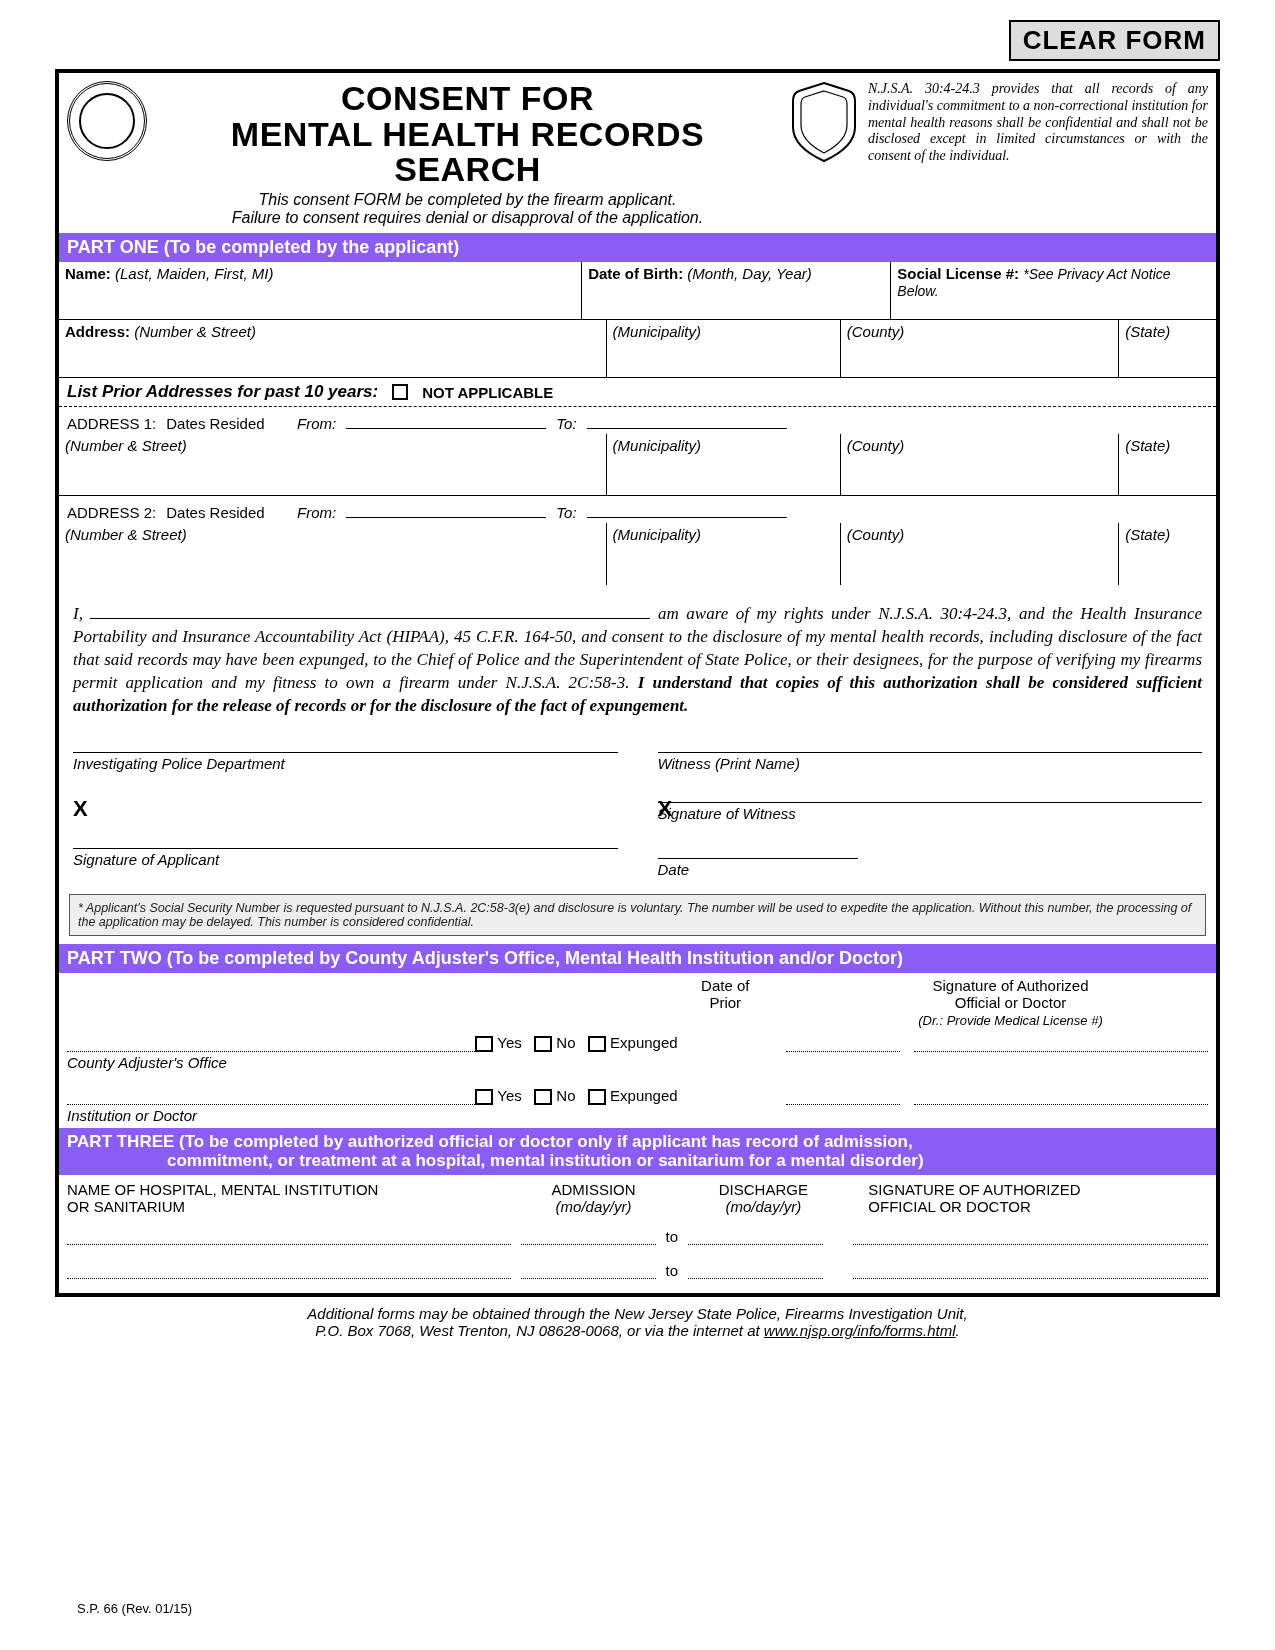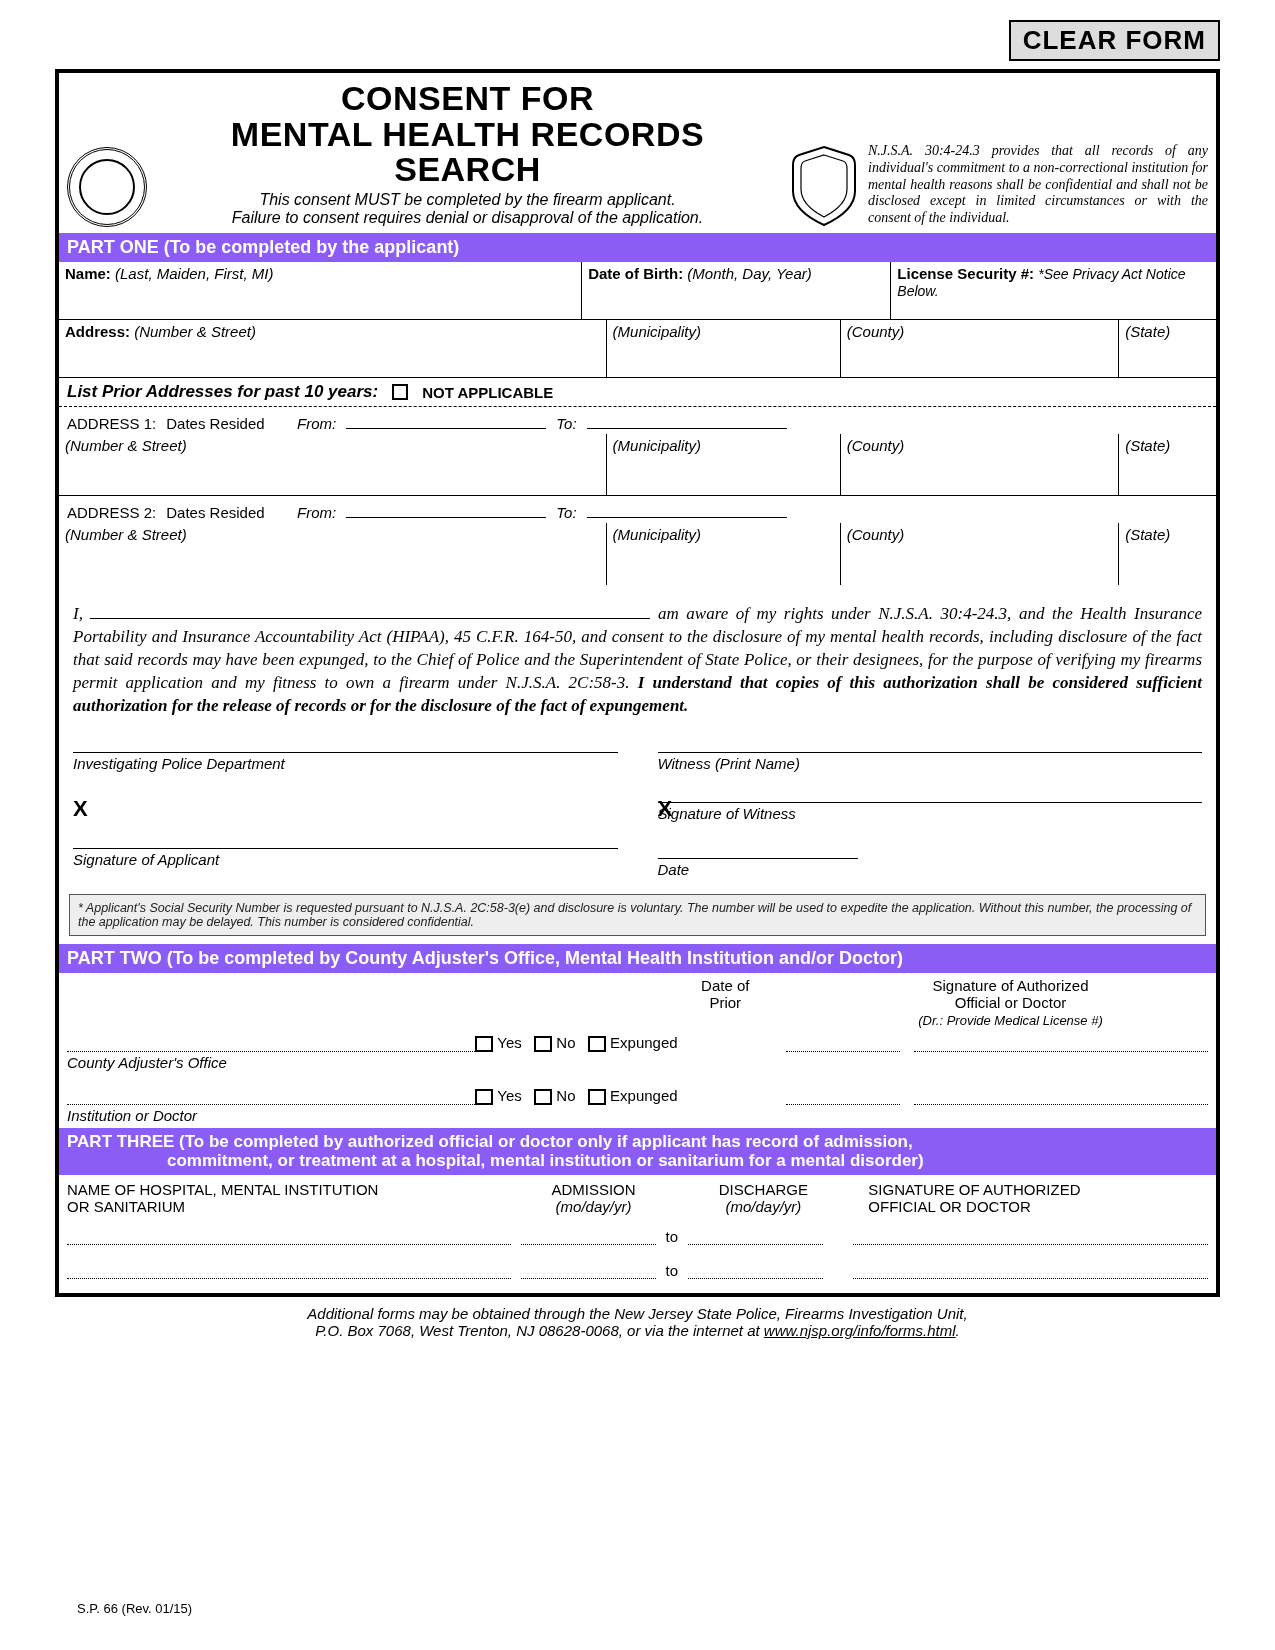--- a/index.html
+++ b/index.html
@@ -15,21 +15,21 @@
   .clear-btn-wrap { text-align: right; margin-bottom: 8px; }
   .clear-btn {
     display: inline-block;
     font: bold 26px Arial;
     border: 2px solid #000;
     background: #ddd;
     padding: 3px 12px;
     letter-spacing: 1px;
   }
   .frame { border: 4px solid #000; }
-  .header { display: flex; padding: 8px 8px 6px 8px; gap: 8px; align-items: flex-end; }
+  .header { display: flex; padding: 8px 8px 6px 8px; gap: 8px; align-items: flex-start; }
   .seal {
     width: 80px; height: 80px; border-radius: 50%;
     border: 3px double #000; flex: none;
     display: flex; align-items: center; justify-content: center;
     font-size: 9px; text-align: center;
   }
   .seal-inner { width: 56px; height: 56px; border: 2px solid #000; border-radius: 50%; }
   .title-block { text-align: center; flex: 1; }
   .title-block h1 {
     font: 900 34px "Arial Black", Arial; letter-spacing: 0.5px; line-height: 1.05;
@@ -117,21 +117,21 @@
 
   <div class="header">
     <div class="seal">
         <div class="seal-inner"></div>
       </div>
     <div class="title-block">
       <h1>
         <span>CONSENT FOR</span><br>
         <span>MENTAL HEALTH RECORDS SEARCH</span>
       </h1>
-      <div class="sub1">This consent MUST be completed by the firearm applicant.</div>
+      <div class="sub1">This consent FORM be completed by the firearm applicant.</div>
       <div class="sub2">Failure to consent requires denial or disapproval of the application.</div>
     </div>
     <div class="badge">
       <svg viewBox="0 0 70 82">
           <path d="M35 2 L60 10 Q66 12 66 20 L66 46 Q66 66 35 80 Q4 66 4 46 L4 20 Q4 12 10 10 Z" fill="none" stroke="#000" stroke-width="2"></path>
           <path d="M35 10 L54 16 Q58 17 58 24 L58 44 Q58 60 35 72 Q12 60 12 44 L12 24 Q12 17 16 16 Z" fill="none" stroke="#000" stroke-width="1.2"></path>
         </svg>
     </div>
     <div class="legal">N.J.S.A. 30:4-24.3 provides that all records of any individual's commitment to a non-correctional institution for mental health reasons shall be confidential and shall not be disclosed except in limited circumstances or with the consent of the individual.</div>
   </div>
@@ -139,21 +139,21 @@
   <div class="part-bar">PART ONE (To be completed by the applicant)</div>
 
   <div class="row">
     <div class="cell" style="flex:1.55">
       <span class="lbl">Name:</span> <span class="hint">(Last, Maiden, First, MI)</span>
     </div>
     <div class="cell" style="flex:0.9">
       <span class="lbl">Date of Birth:</span> <span class="hint">(Month, Day, Year)</span>
     </div>
     <div class="cell" style="flex:0.95">
-      <span class="lbl">License Security #:</span> <span class="tiny">*See Privacy Act Notice Below.</span>
+      <span class="lbl">Social License #:</span> <span class="tiny">*See Privacy Act Notice Below.</span>
     </div>
   </div>
 
   <div class="row">
     <div class="cell" style="flex:1.45">
       <span class="lbl">Address:</span> <span class="hint">(Number &amp; Street)</span>
     </div>
     <div class="cell hint" style="flex:0.6">(Municipality)</div>
     <div class="cell hint" style="flex:0.72">(County)</div>
     <div class="cell hint" style="flex:0.23">(State)</div>

